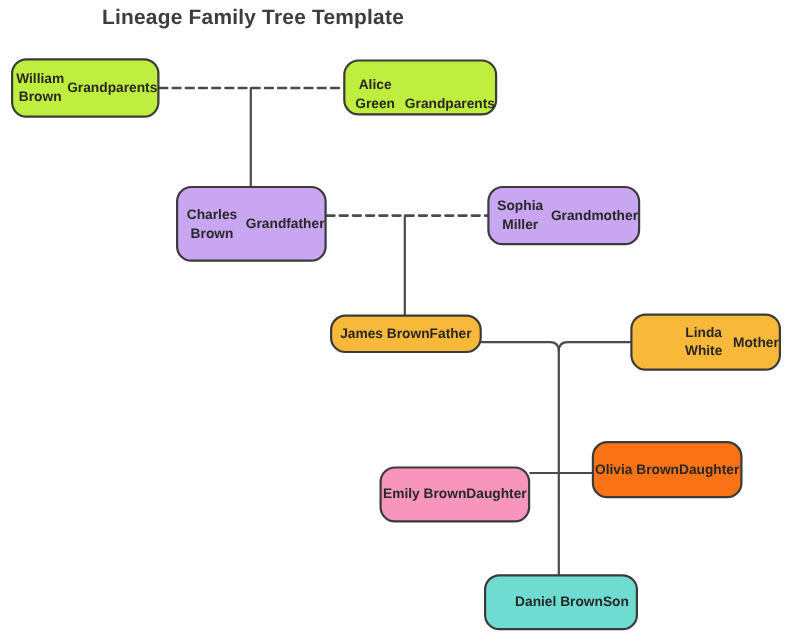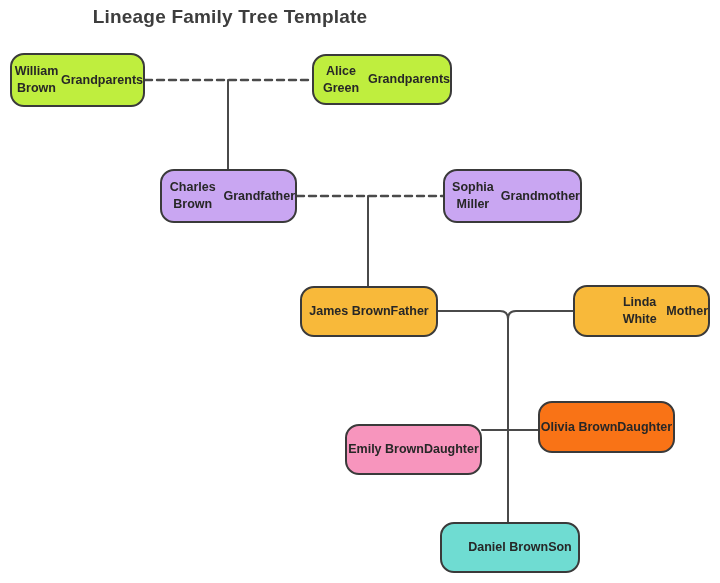--- a/index.html
+++ b/index.html
@@ -57,23 +57,23 @@
     text-align: center;
     font-size: 12.5px;
     font-weight: bold;
     line-height: 1.35;
     color: var(--text);
     cursor: pointer;
   }
   
   .n-william { left: 10px;  top: 53px;  width: 135px; height: 54px; }
   .n-alice   { left: 312px; top: 54px;  width: 140px; height: 51px; }
-  .n-charles { left: 160px; top: 169px; width: 137px; height: 54px; }
+  .n-charles { left: 160px; top: 169px; width: 137px; height: 69px; }
   .n-sophia  { left: 443px; top: 169px; width: 139px; height: 54px; }
-  .n-james   { left: 300px; top: 286px; width: 138px; height: 51px; }
+  .n-james   { left: 300px; top: 286px; width: 138px; height: 35px; }
   .n-linda   { left: 573px; top: 285px; width: 137px; height: 52px; }
   .n-emily   { left: 345px; top: 424px; width: 137px; height: 51px; }
   .n-olivia  { left: 538px; top: 401px; width: 137px; height: 52px; }
   .n-daniel  { left: 440px; top: 522px; width: 140px; height: 51px; padding-left: 20px; }
 </style>
 </head>
 <body>
 
 <div class="canvas">
 
@@ -88,21 +88,21 @@
     <path class="edge" d="M573 311 H516 Q508 311 508 319"></path>
     <path class="edge" d="M482 430 H508"></path>
     <path class="edge" d="M538 430 H508"></path>
   </svg>
 
   <div class="node n-william" style="background-color: rgb(191, 238, 62);">
     <span>William Brown</span>
     <span>Grandparents</span>
   </div>
 
-  <div class="node n-alice" style="background-color: rgb(191, 238, 62);">
+  <div class="node n-alice" style="background-color: rgb(191, 238, 62); align-items: flex-end;">
     <span>Alice Green</span>
     <span>Grandparents</span>
   </div>
 
   <div class="node n-charles" style="background-color: rgb(201, 166, 242);">
     <span>Charles Brown</span>
     <span>Grandfather</span>
   </div>
 
   <div class="node n-sophia" style="background-color: rgb(201, 166, 242);">

